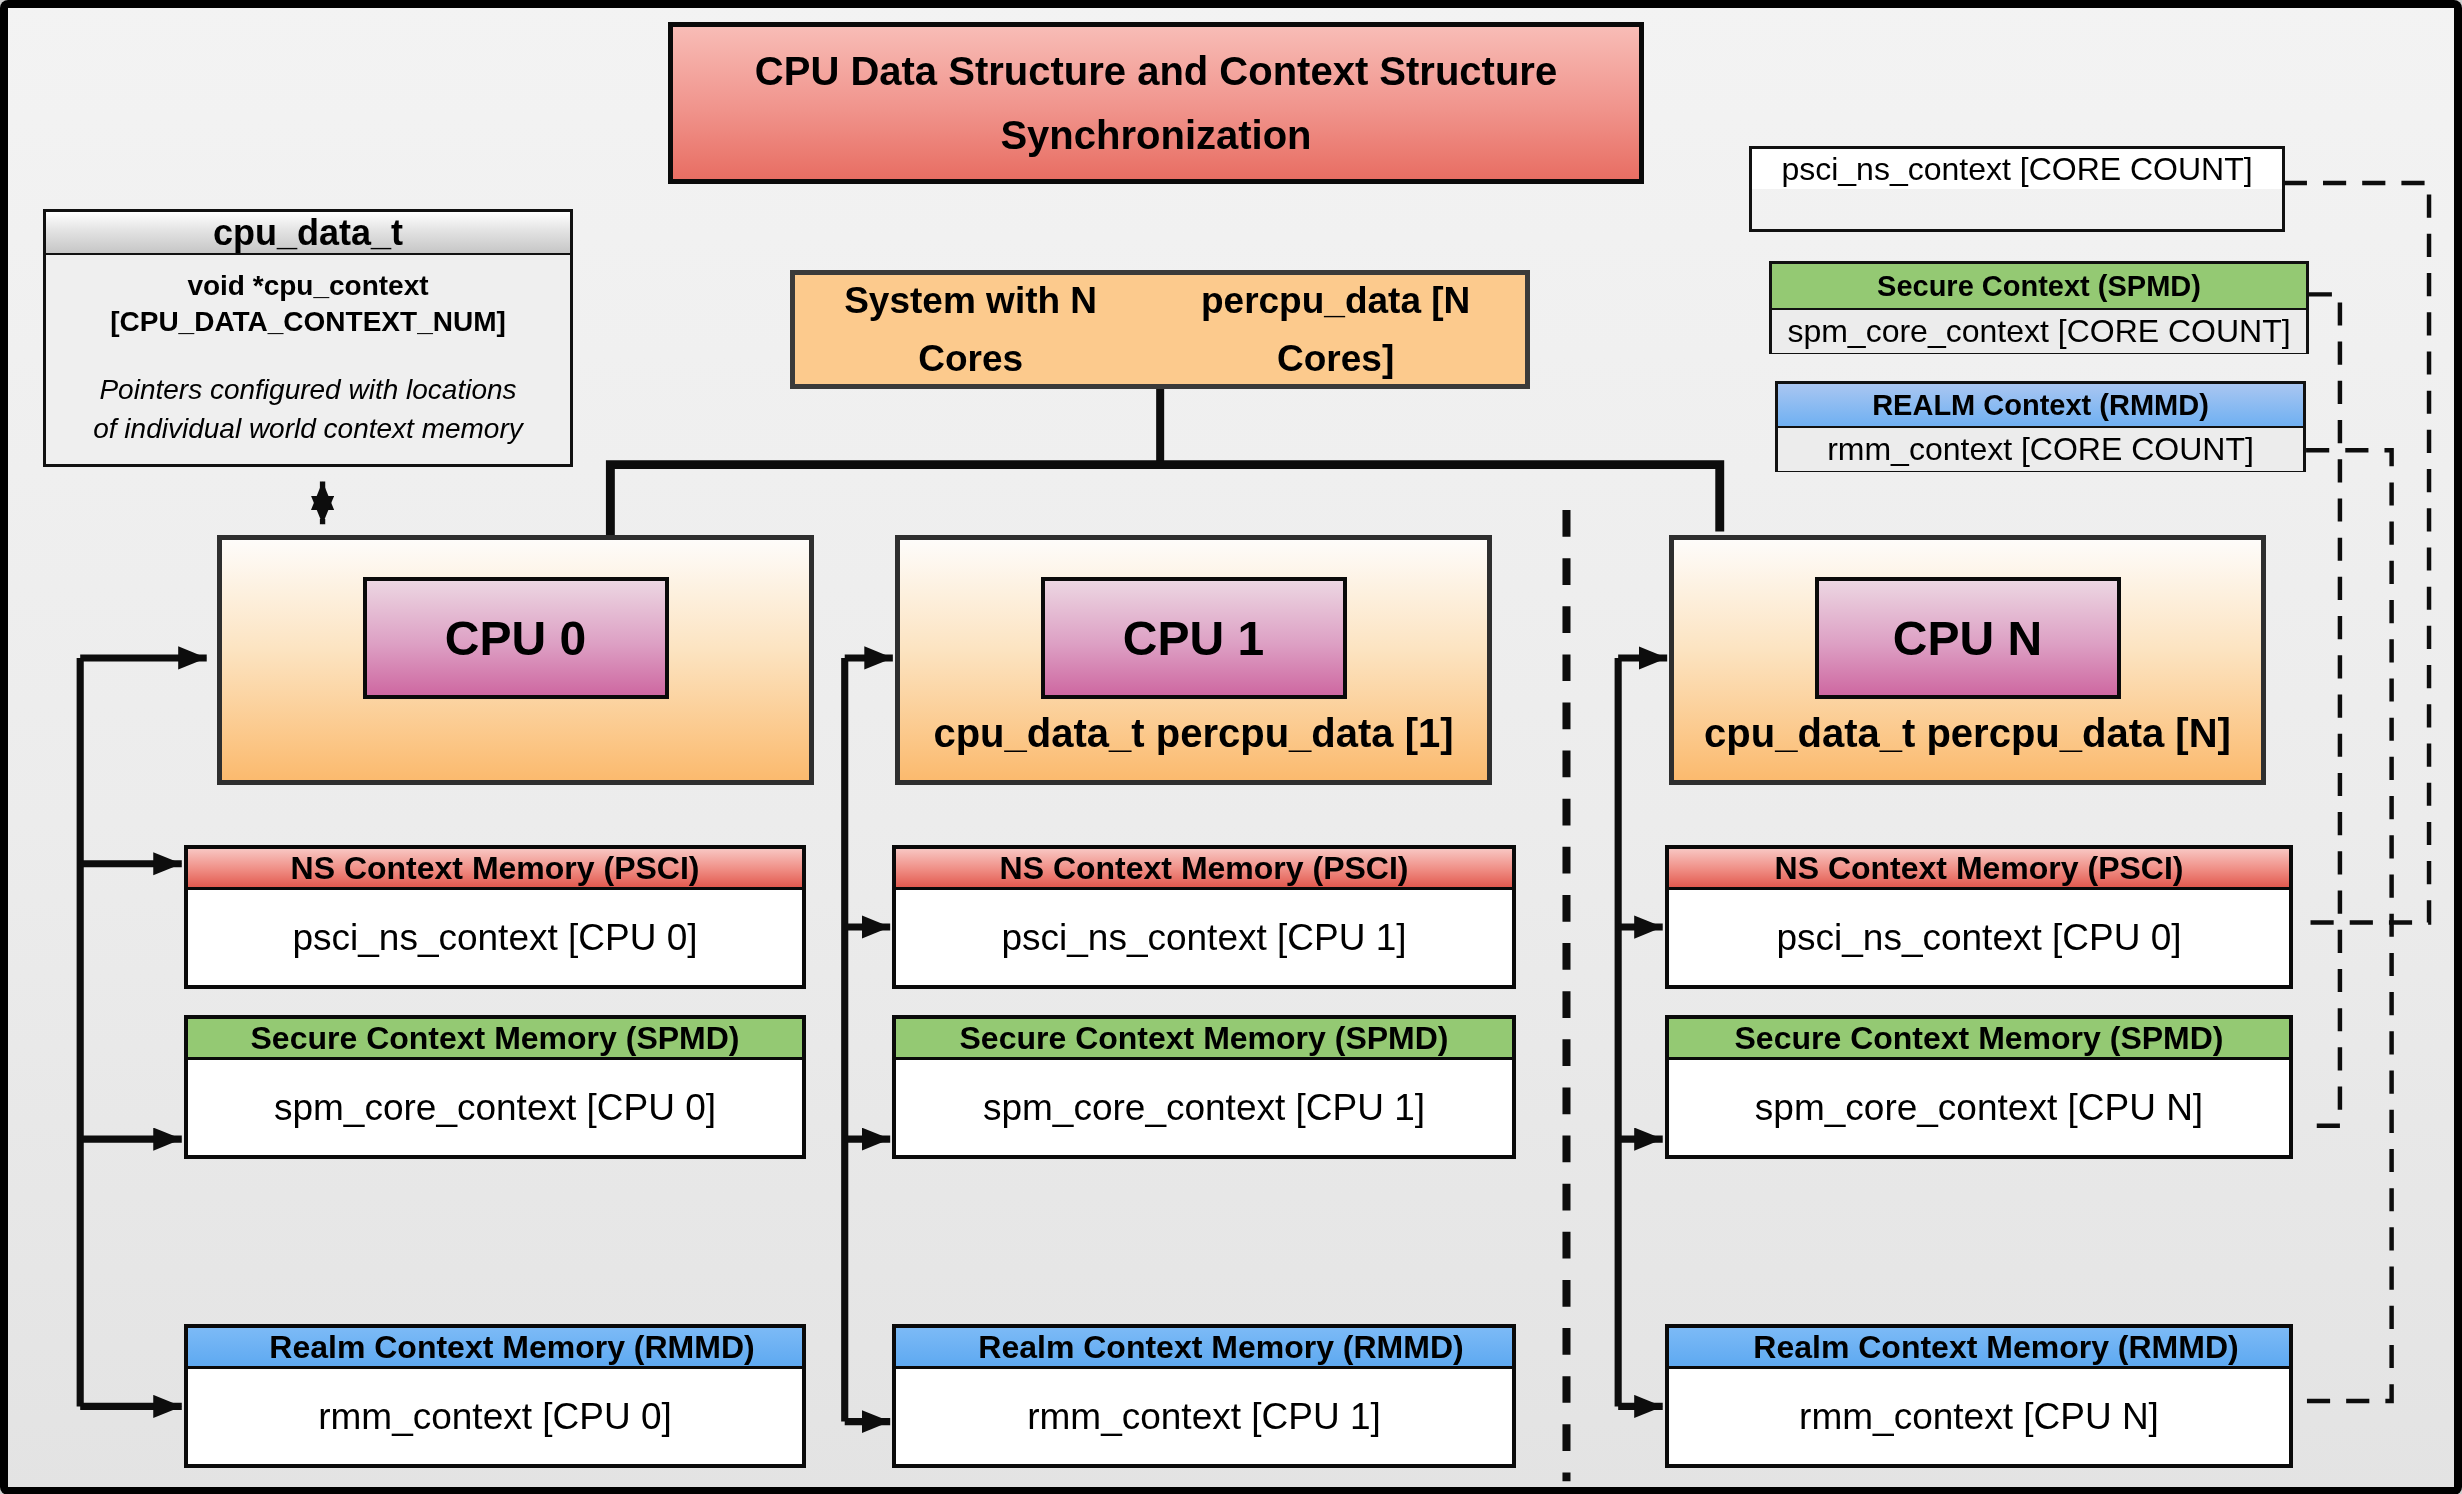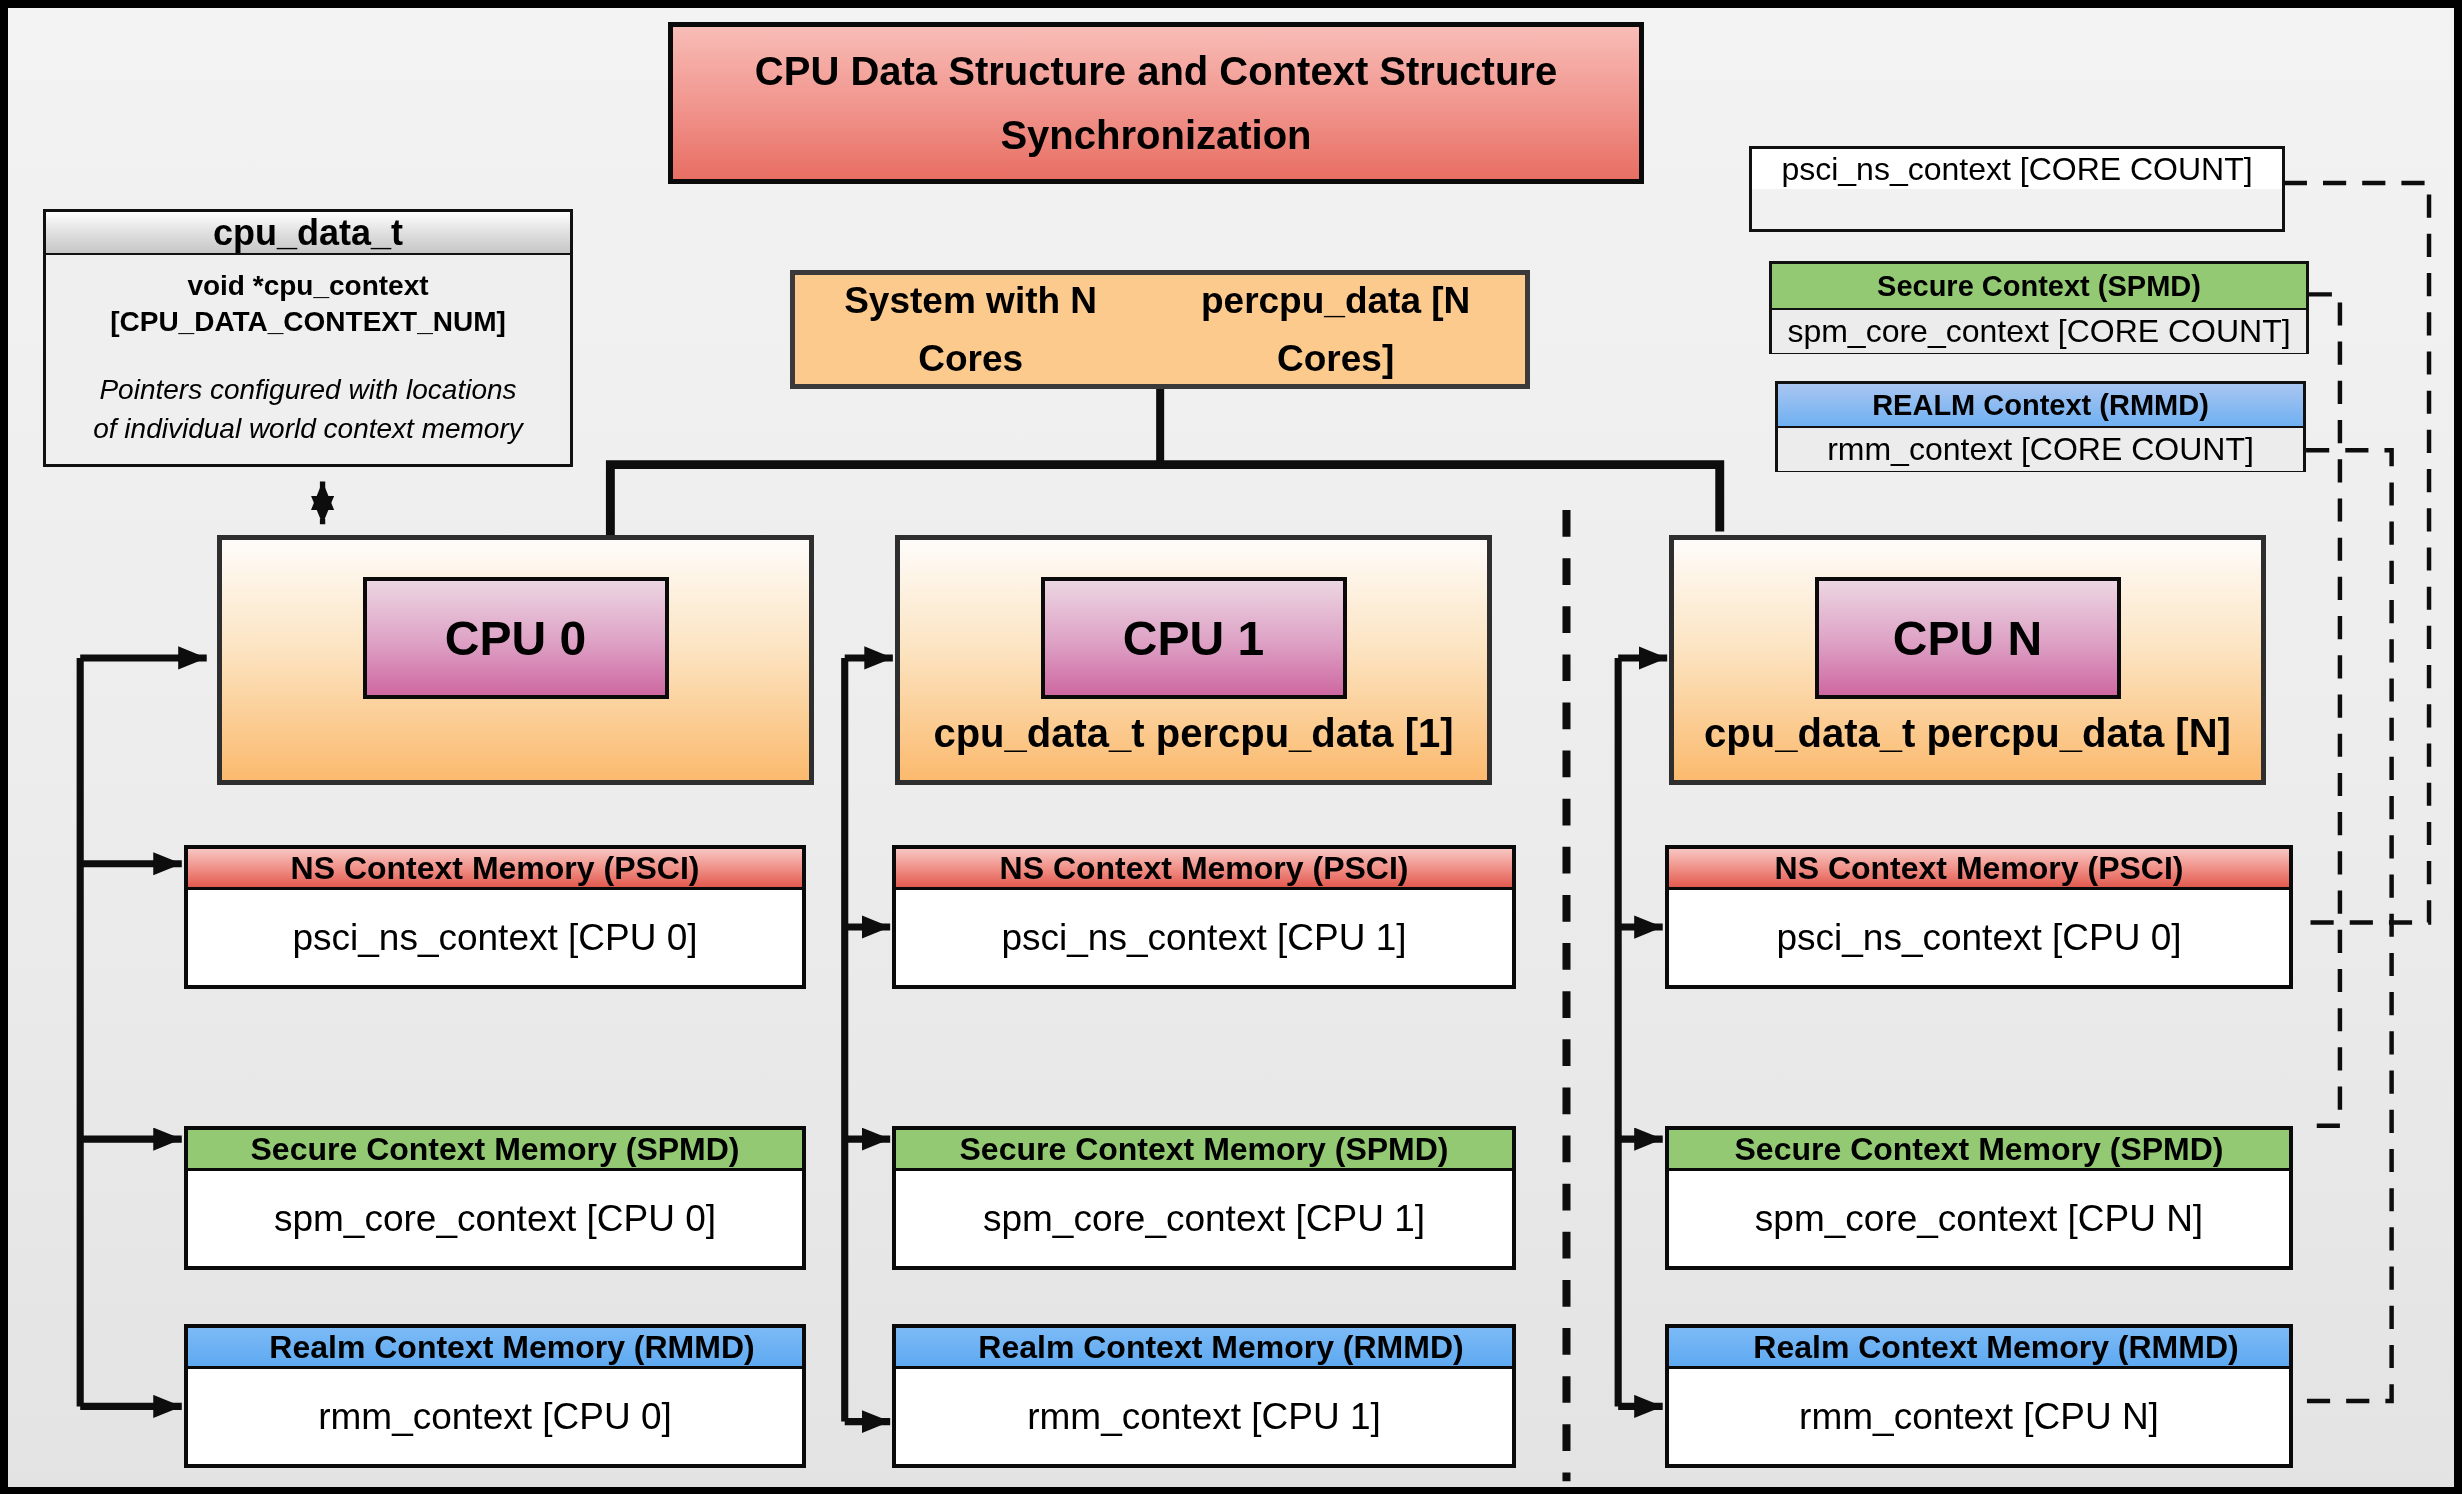--- a/index.html
+++ b/index.html
@@ -4,20 +4,21 @@
 <style>
   html,body{margin:0;padding:0;background:#cfcfcf;}
   #stage{
     position:relative;
     width:2462px;height:1495px;
     background:linear-gradient(180deg,#f3f3f3 0%,#ececec 55%,#e3e3e3 100%);
     box-shadow:inset 0 0 0 8px #000;
     font-family:"Liberation Sans", sans-serif;
     color:#000;
     overflow:hidden;
+    border-radius:8px;
   }
   #wires{position:absolute;left:0;top:0;width:2462px;height:1495px;}
   .box{position:absolute;box-sizing:border-box;}
   
   .title-box{
     left:668px;top:22px;width:976px;height:162px;
     border:5.3px solid #0a0a0a;
     background:linear-gradient(180deg,#f8bcb6 0%,#f0938b 55%,#e86e63 100%);
     display:flex;flex-direction:column;align-items:center;justify-content:center;
     text-align:center;font-weight:700;font-size:40px;line-height:1.6;
@@ -86,21 +87,21 @@
     font-weight:700;font-size:32px;
   }
   .mem .bd{
     height:95px;display:flex;align-items:center;justify-content:center;
     font-size:37px;background:#ffffff;
   }
   .hd-red{background:linear-gradient(180deg,#f8c6c2 0%,#ef8c83 55%,#e25a4f 100%);}
   .hd-green{background:#94c973;}
   .hd-blue{background:linear-gradient(180deg,#7cbaf6 0%,#5ea9f1 100%);padding-left:34px;}
   .row-ns{top:845px;}
-  .row-secure{top:1126px;}
+  .row-secure{top:1015px;}
   .row-realm{top:1324px;}
   .col0{left:184px;width:622px;}
   .col1{left:892px;width:624px;}
   .col2{left:1665px;width:628px;}
   .cpu-col0{left:217px;width:597px;}
   .cpu-col1{left:895px;width:597px;}
   .cpu-col2{left:1669px;width:597px;}
 </style>
 </head>
 <body>

